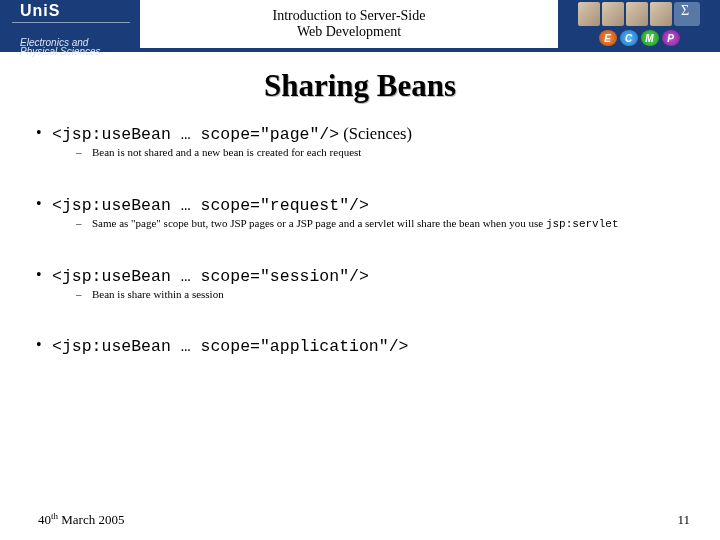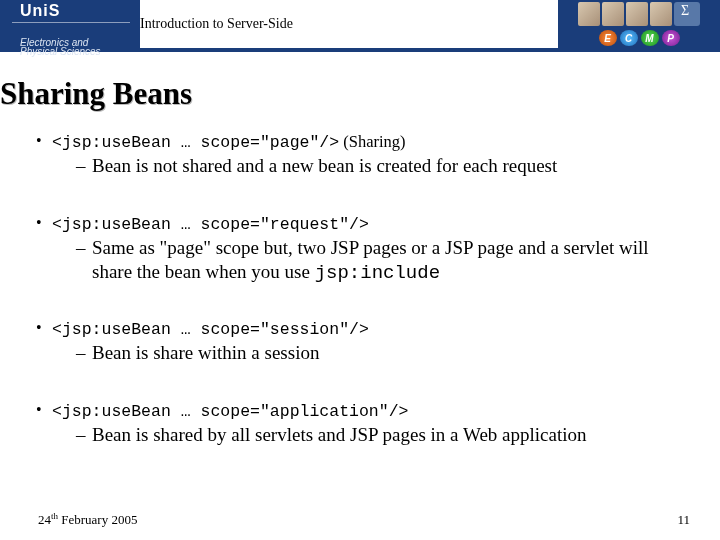--- a/index.html
+++ b/index.html
@@ -54,21 +54,21 @@
     line-height: 9px;
     font-style: italic;
     margin-top: 12px;
   }
   .header-center {
     flex: 1;
     height: 52px;
     background: #fff;
     display: flex;
     flex-direction: column;
-    align-items: flex-start;
+    align-items: center;
     justify-content: center;
     border-bottom: 4px solid #1a3d7a;
   }
   .header-center .line {
     font-size: 14px;
     color: #000;
   }
   .header-right {
     width: 162px;
     height: 52px;
@@ -125,23 +125,24 @@
     font-weight: bold;
     font-style: italic;
     color: #fff;
   }
   .chipE { background: radial-gradient(circle, #ff8c3c, #b84c0c); }
   .chipC { background: radial-gradient(circle, #5cc0ff, #1c6cb8); }
   .chipM { background: radial-gradient(circle, #58d858, #1c901c); }
   .chipP { background: radial-gradient(circle, #c858d8, #781c90); }
 
   .slide-title {
+    text-align: center;
     font-size: 31px;
     font-weight: bold;
-    margin-top: 24px;
+    margin-top: 16px;
     text-shadow: 1px 1px 0 #bbb;
   }
   .content {
     padding: 10px 30px 0 38px;
   }
   .bullet {
     margin: 10px 0 2px 0;
     font-size: 16.5px;
     position: relative;
     padding-left: 14px;
@@ -149,21 +150,21 @@
   .bullet::before {
     content: "•";
     position: absolute;
     left: -2px;
     top: 0;
     font-size: 16px;
   }
   .bullet.sp-top { margin-top: 34px; }
   .sub {
     margin: 2px 0 0 40px;
-    font-size: 19px;
+    font-size: 11px;
     position: relative;
     padding-left: 14px;
     padding-right: 20px;
     line-height: 1.25;
   }
   .sub::before {
     content: "–";
     position: absolute;
     left: -2px;
     top: 0;
@@ -191,20 +192,21 @@
   <div class="header-left">
     <div class="unis-logo">UniS</div>
     <div class="unis-divider"></div>
     <div class="unis-sub">
       <span>Electronics and</span><br>
       <span>Physical Sciences</span>
     </div>
   </div>
   <div class="header-center">
     <div class="line">Introduction to Server-Side</div>
+    <div class="line">Web Development</div>
   </div>
   <div class="header-right">
     <div class="hr-top">
       <div class="hr-face"></div>
       <div class="hr-face"></div>
       <div class="hr-face"></div>
       <div class="hr-face"></div>
       <div class="hr-logo"></div>
     </div>
     <div class="hr-bottom">
@@ -214,47 +216,44 @@
       <div class="hr-chip chipP">P</div>
     </div>
   </div>
 </div>
 
 <div class="slide-title">Sharing Beans</div>
 
 <div class="content">
 
   <div class="bullet">
-    <span class="mono">&lt;jsp:useBean … scope="page"/&gt;</span><span> (Sharing)</span>
+    <span class="mono">&lt;jsp:useBean … scope="page"/&gt;</span><span> (Sciences)</span>
   </div>
   <div class="sub">
     <span>Bean is not shared and a new bean is created for each request</span><span class="mono"></span>
   </div>
 
   <div class="bullet sp-top">
     <span class="mono">&lt;jsp:useBean … scope="request"/&gt;</span><span></span>
   </div>
   <div class="sub">
-    <span>Same as "page" scope but, two JSP pages or a JSP page and a servlet  will share the bean when you use </span><span class="mono">jsp:include</span>
+    <span>Same as "page" scope but, two JSP pages or a JSP page and a servlet  will share the bean when you use </span><span class="mono">jsp:servlet</span>
   </div>
 
   <div class="bullet sp-top">
     <span class="mono">&lt;jsp:useBean … scope="session"/&gt;</span><span></span>
   </div>
   <div class="sub">
     <span>Bean is share within a session</span><span class="mono"></span>
   </div>
 
   <div class="bullet sp-top">
     <span class="mono">&lt;jsp:useBean … scope="application"/&gt;</span><span></span>
   </div>
-  <div class="sub">
-    <span>Bean is shared by all servlets and JSP pages in a Web application</span><span class="mono"></span>
-  </div>
 
 </div>
 
 <div class="footer">
   <div>
-    <span>24</span><span class="th">th</span><span> February 2005</span>
+    <span>40</span><span class="th">th</span><span> March 2005</span>
   </div>
   <div>11</div>
 </div>
 
 </body></html>

